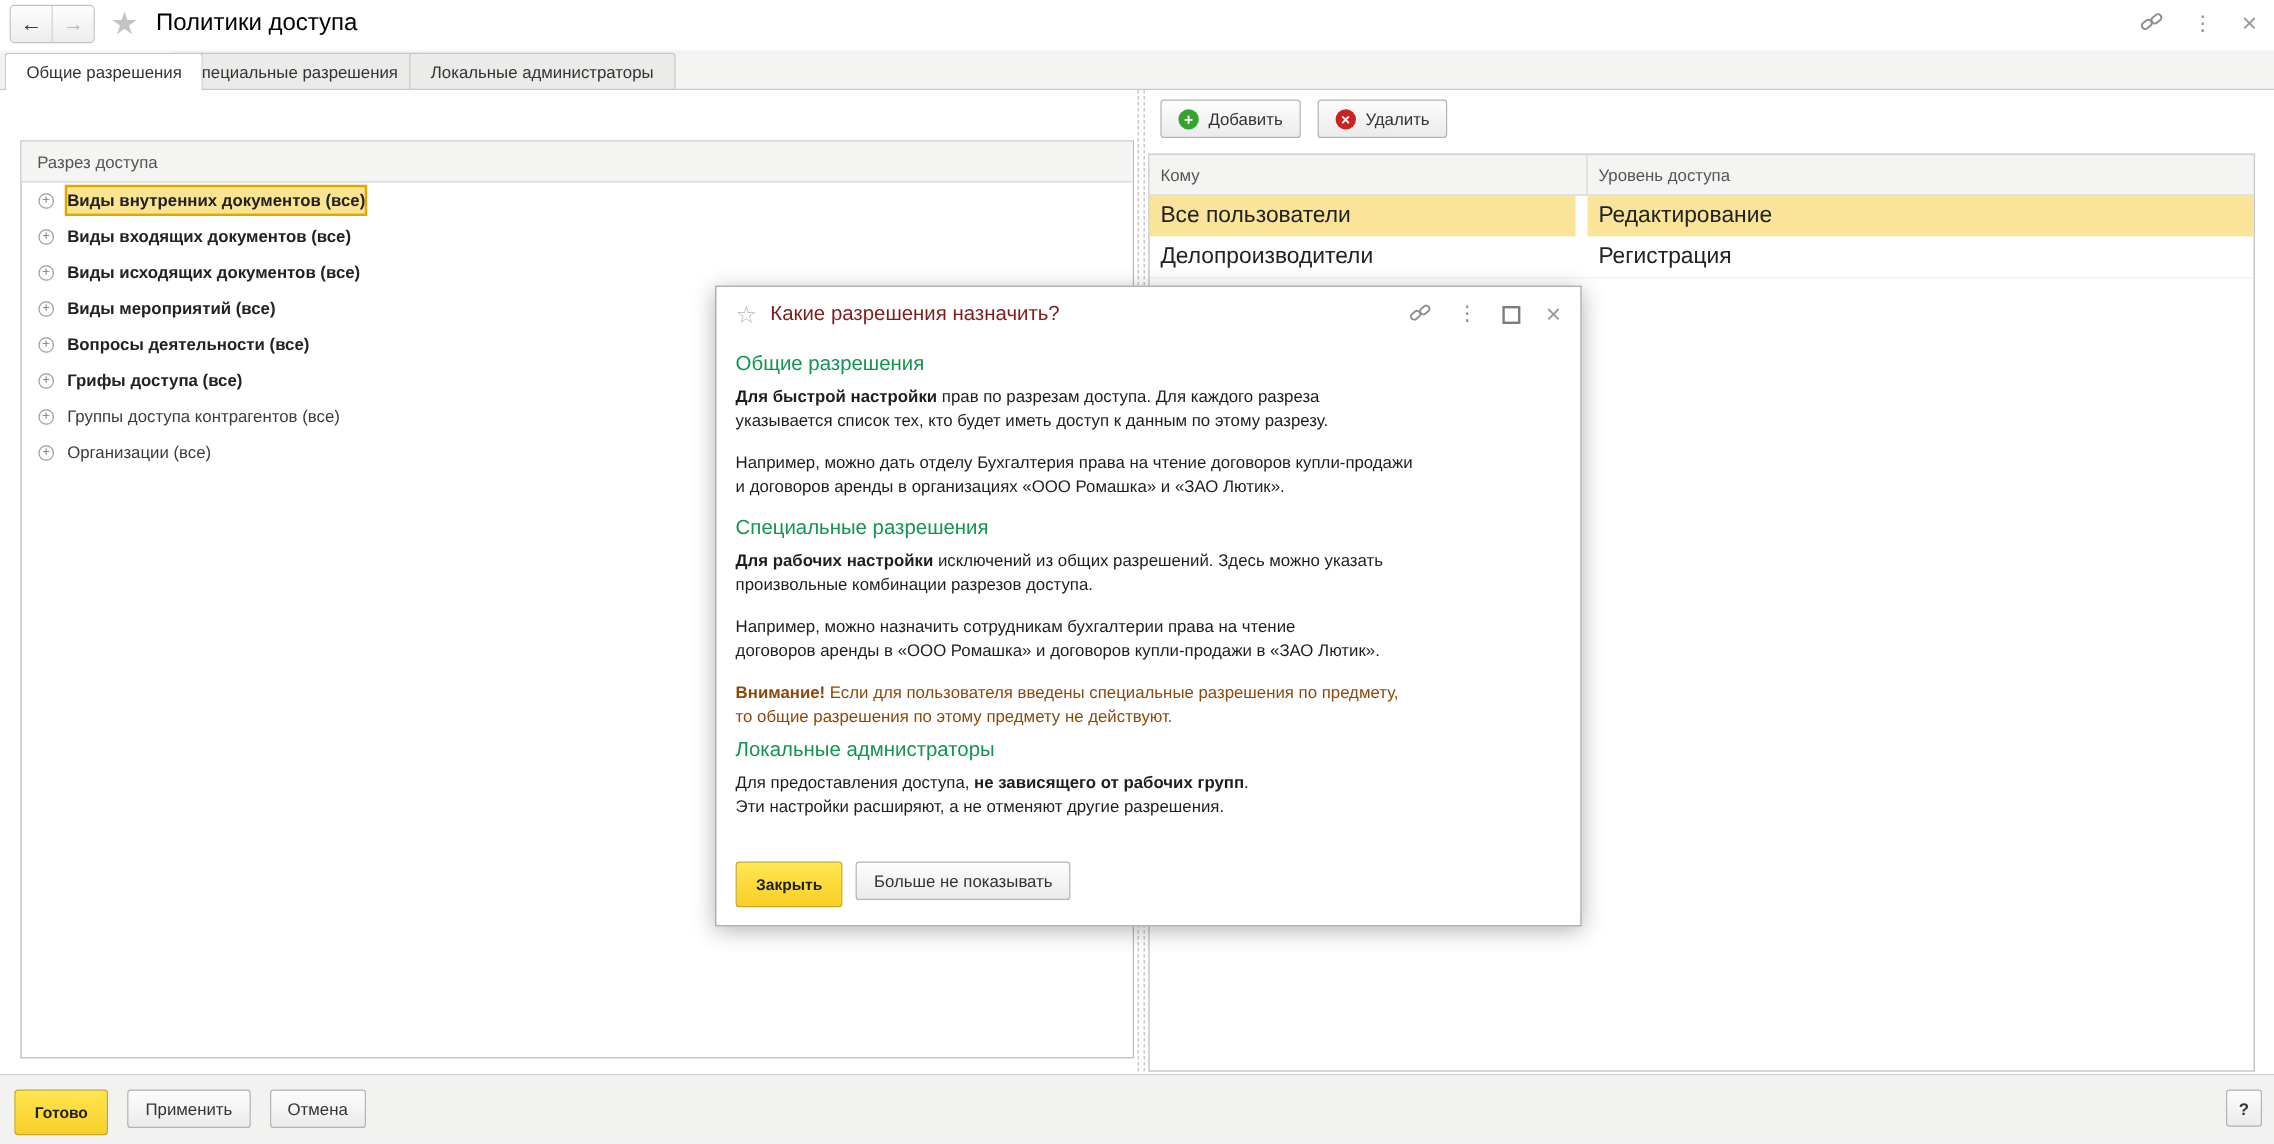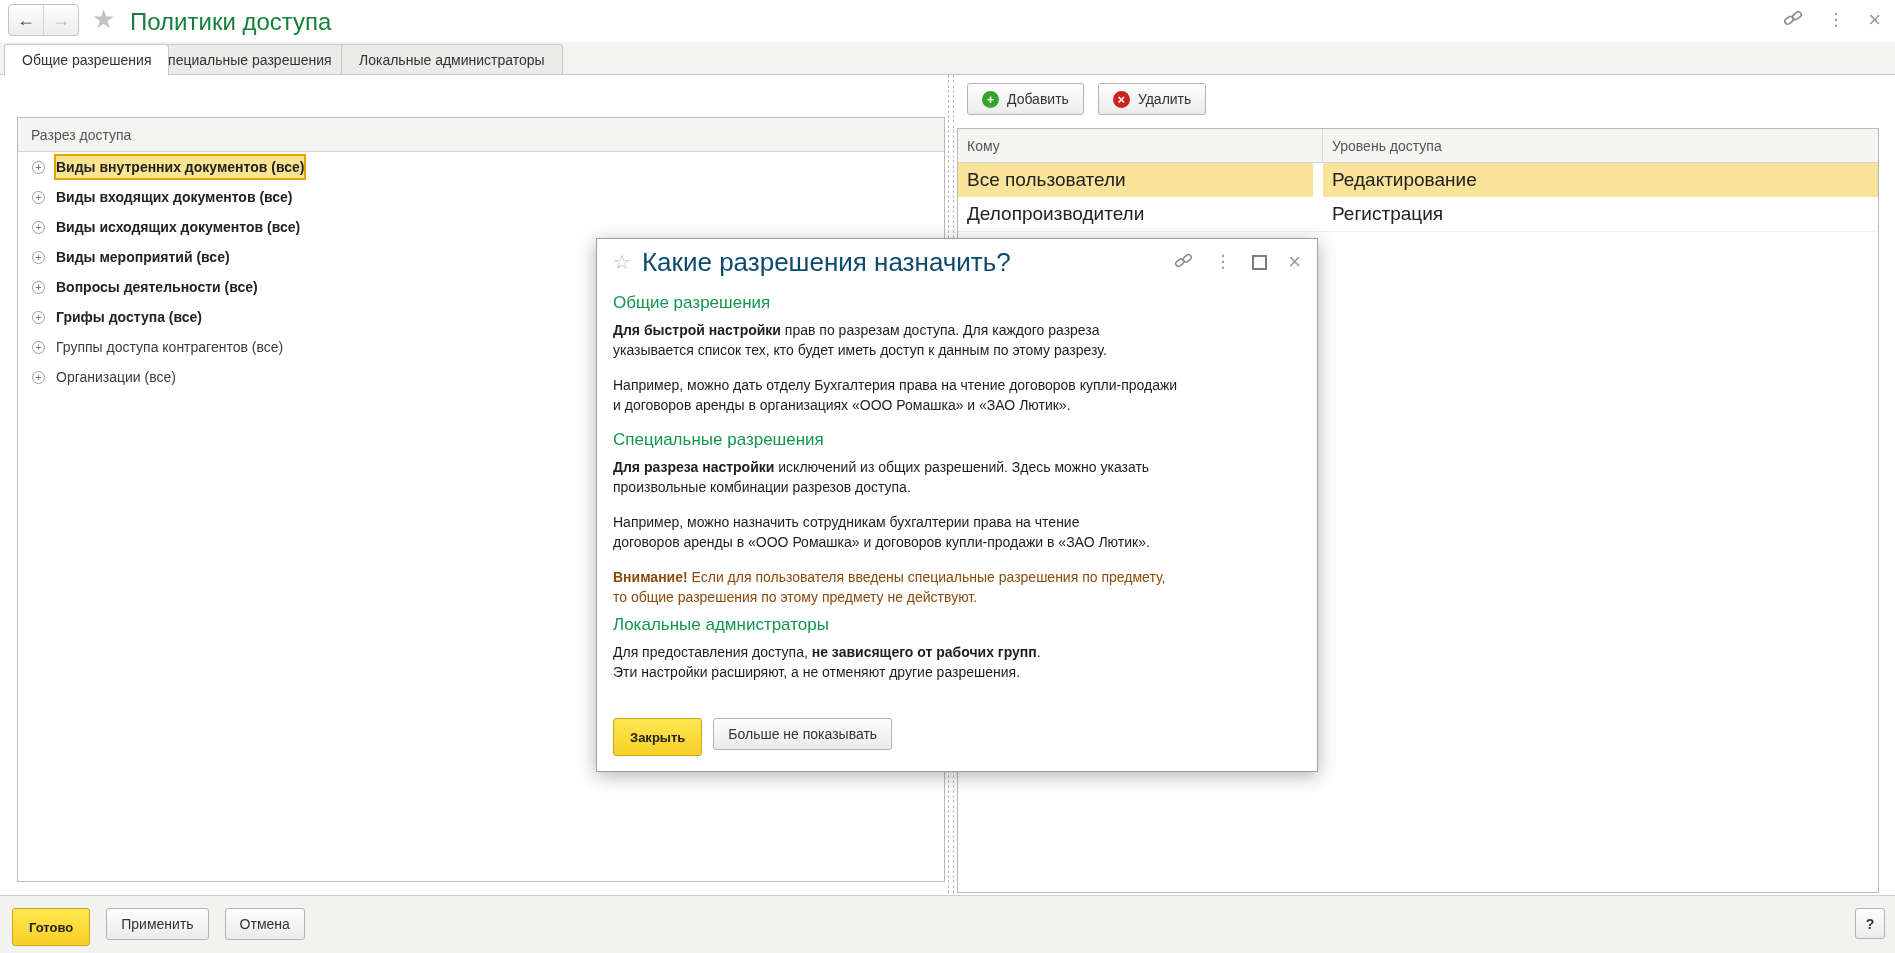--- a/index.html
+++ b/index.html
@@ -8,21 +8,21 @@
 
   
   #topbar{position:absolute;left:0;top:0;width:1895px;height:42px;background:#ffffff;}
   .navgroup{position:absolute;left:8px;top:4px;height:30px;display:flex;border:1px solid #c3c3c3;
             border-radius:4px;background:linear-gradient(#fdfdfd,#ededed);overflow:hidden;}
   .navbtn{width:34px;height:30px;display:flex;align-items:center;justify-content:center;
           font-size:18px;cursor:default;}
   .navbtn.back{color:#3d3d3d;border-right:1px solid #d2d2d2;}
   .navbtn.fwd{color:#b9b9b9;}
   .star-big{position:absolute;left:92px;top:4px;font-size:26px;color:#c3c3c3;line-height:30px;}
-  #page-title{position:absolute;left:130px;top:8px;font-size:24px;color:#15803d;}
+  #page-title{position:absolute;left:130px;top:8px;font-size:20px;color:#000000;}
   .topicons{position:absolute;right:14px;top:8px;display:flex;align-items:center;gap:24px;}
   .ticon{color:#909090;font-size:18px;line-height:20px;}
   .kebab{font-size:17px;letter-spacing:0;}
   .xclose{font-size:22px;color:#9a9a9a;}
 
   
   #tabstrip{position:absolute;left:0;top:42px;width:1895px;height:33px;background:#f3f3f1;
             border-bottom:1px solid #c8c8c8;box-sizing:border-box;}
   .tab{position:absolute;top:2px;height:31px;box-sizing:border-box;padding:0 17px;
        display:flex;align-items:center;font-size:14px;color:#333;
@@ -73,21 +73,21 @@
   .dc2{flex:1;display:flex;align-items:center;padding-left:9px;}
   .drow.selected .dc1,.drow.selected .dc2{background:#fae49a;}
   .drow.plain{border-bottom:1px solid #f0f0ee;}
 
   
   #dialog{position:absolute;left:596px;top:238px;width:722px;height:534px;background:#fff;
           border:1px solid #9e9e9e;box-shadow:0 4px 18px rgba(0,0,0,.3);box-sizing:border-box;
           display:flex;flex-direction:column;z-index:10;}
   #dlg-titlebar{height:46px;display:flex;align-items:center;padding:0 16px;flex:none;}
   .dlg-star{color:#b5b5b5;font-size:20px;margin-right:11px;}
-  #dlg-title{font-size:26px;color:#0c4a6e;flex:none;}
+  #dlg-title{font-size:17px;color:#7f1d1d;flex:none;}
   .dlg-icons{margin-left:auto;display:flex;align-items:center;gap:21px;}
   .maxbox{width:11px;height:11px;border:2px solid #7d7d7d;display:inline-block;}
   #dlg-body{padding:0 16px;font-size:14px;line-height:20px;color:#1e1e1e;flex:1;}
   .sect-h{font-size:17px;color:#12954e;margin:8px 0 7px 0;}
   .para{margin:0 0 15px 0;}
   .warn{color:#8b4a0b;margin:0 0 6px 0;}
   #dlg-buttons{display:flex;gap:11px;padding:0 16px 15px 16px;flex:none;}
   .btn-yellow{height:38px;display:inline-flex;align-items:center;padding:0 16px;
               font-size:13px;font-weight:bold;color:#222;border:1px solid #c9a61d;border-radius:3px;
               background:linear-gradient(#ffe650,#f8d028);box-sizing:border-box;cursor:default;}
@@ -218,21 +218,21 @@
         <span class="ticon xclose">×</span>
       </span>
     </div>
 
     <div id="dlg-body">
       <div class="sect-h">Общие разрешения</div>
       <div class="para"><b>Для быстрой настройки</b><span> прав по разрезам доступа. Для каждого разреза</span><br><span>указывается список тех, кто будет иметь доступ к данным по этому разрезу.</span></div>
       <div class="para"><span>Например, можно дать отделу Бухгалтерия права на чтение договоров купли-продажи</span><br><span>и договоров аренды в организациях «ООО Ромашка» и «ЗАО Лютик».</span></div>
 
       <div class="sect-h">Специальные разрешения</div>
-      <div class="para"><b>Для разреза настройки</b><span> исключений из общих разрешений. Здесь можно указать</span><br><span>произвольные комбинации разрезов доступа.</span></div>
+      <div class="para"><b>Для рабочих настройки</b><span> исключений из общих разрешений. Здесь можно указать</span><br><span>произвольные комбинации разрезов доступа.</span></div>
       <div class="para"><span>Например, можно назначить сотрудникам бухгалтерии права на чтение</span><br><span>договоров аренды в «ООО Ромашка» и договоров купли-продажи в «ЗАО Лютик».</span></div>
       <div class="para warn"><b>Внимание!</b><span> Если для пользователя введены специальные разрешения по предмету,</span><br><span>то общие разрешения по этому предмету не действуют.</span></div>
 
       <div class="sect-h">Локальные адмнистраторы</div>
       <div class="para"><span>Для предоставления доступа, </span><b>не зависящего от рабочих групп</b><span>.</span><br><span>Эти настройки расширяют, а не отменяют другие разрешения.</span></div>
     </div>
 
     <div id="dlg-buttons">
       <div class="btn-yellow">Закрыть</div>
       <div class="btn">Больше не показывать</div>

